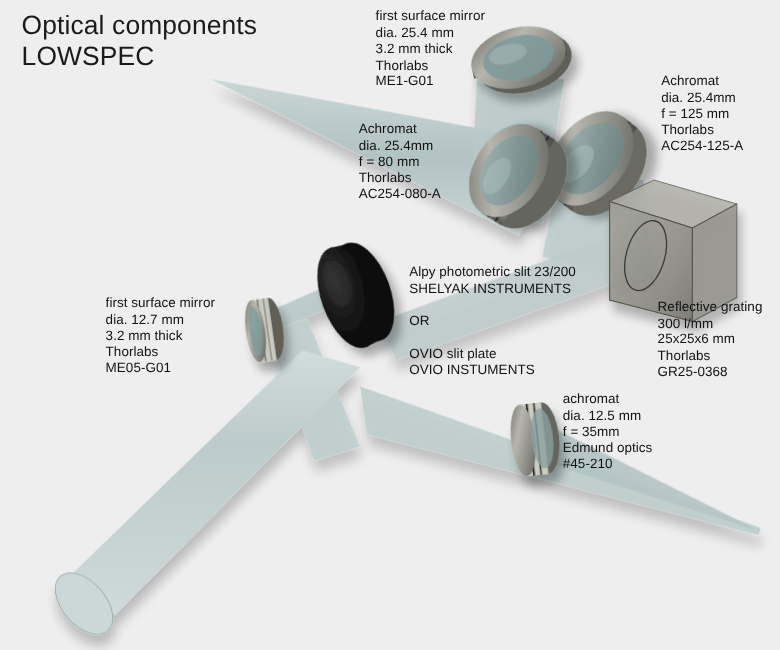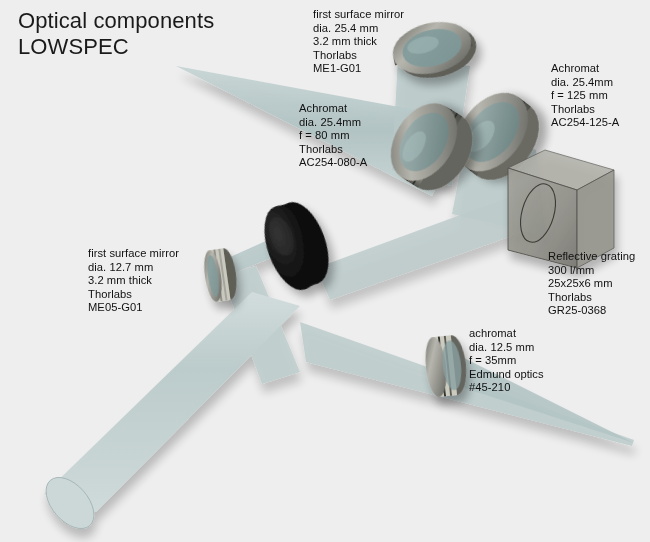--- a/index.html
+++ b/index.html
@@ -196,20 +196,27 @@
 f = 125 mm
 Thorlabs
 AC254-125-A</div>
 
   <div class="label" style="left:299px;top:102px;">Achromat
 dia. 25.4mm
 f = 80 mm
 Thorlabs
 AC254-080-A</div>
 
+  <div class="label" style="left:341px;top:221px;">Alpy photometric slit 23/200
+SHELYAK INSTRUMENTS
+
+OR
+
+OVIO slit plate
+OVIO INSTUMENTS</div>
 
   <div class="label" style="left:548px;top:250px;">Reflective grating
 300 l/mm
 25x25x6 mm
 Thorlabs
 GR25-0368</div>
 
   <div class="label" style="left:88px;top:247px;">first surface mirror
 dia. 12.7 mm
 3.2 mm thick

